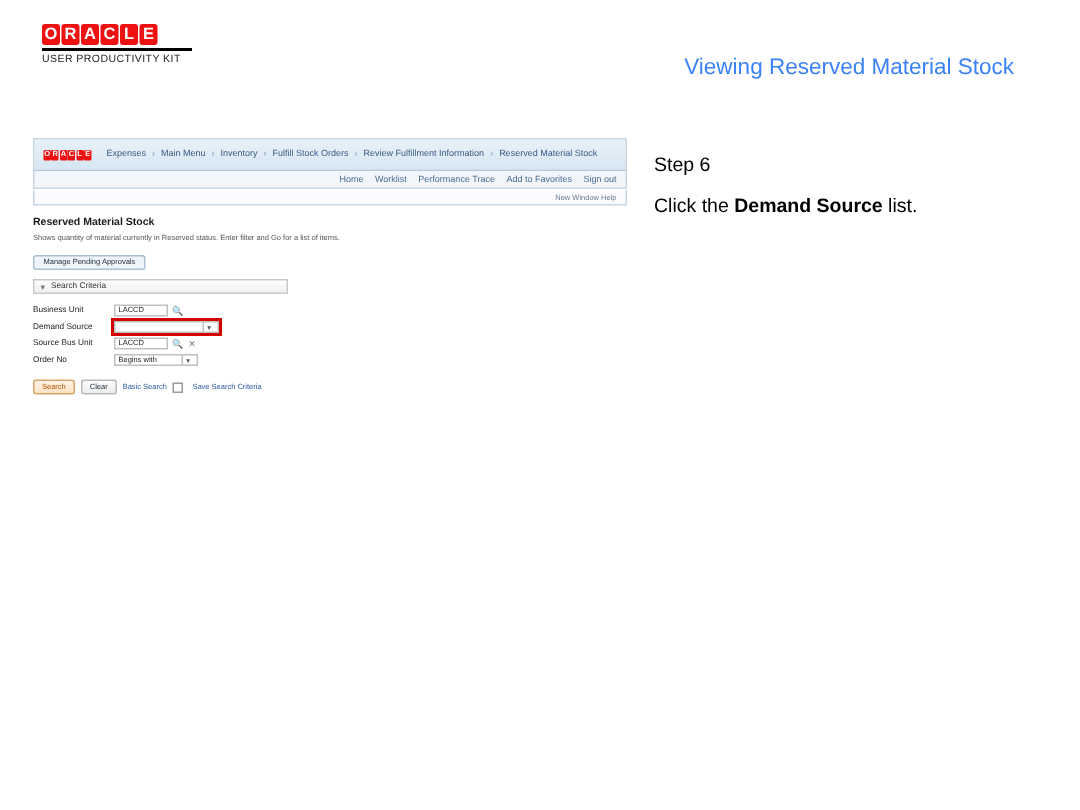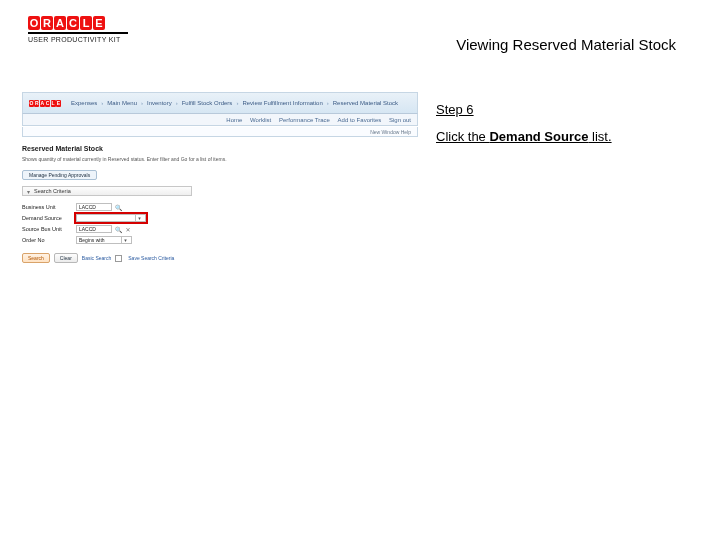--- a/index.html
+++ b/index.html
@@ -10,26 +10,26 @@
   .header { position: absolute; top: 16px; left: 28px; right: 20px; height: 50px; }
   .logo { display: flex; flex-direction: column; align-items: flex-start; }
   .oracle-word { display: inline-flex; gap: 1px; }
   .o-letter {
     display: inline-flex; align-items: center; justify-content: center;
     background: #e11; color: #fff; font-weight: 700; font-size: 11px;
     width: 12px; height: 14px; border-radius: 2px; font-family: Arial, sans-serif;
   }
   .upk-line { font-size: 7px; letter-spacing: 0.3px; color: #222; margin-top: 2px; }
   .logo-rule { width: 100px; height: 2px; background: #000; margin-top: 2px; }
-  .page-title { position: absolute; top: 20px; right: 24px; font-size: 15px; color: #000000; }
+  .page-title { position: absolute; top: 20px; right: 24px; font-size: 15px; color: #3b82f6; }
 
   
   .body { position: absolute; top: 92px; left: 22px; right: 20px; bottom: 20px; display: flex; }
   .left-col { width: 396px; position: relative; }
-  .right-col { flex: 1; padding-left: 18px; font-size: 13px; text-decoration: underline; }
+  .right-col { flex: 1; padding-left: 18px; font-size: 13px; }
 
   
   .step-label { margin-top: 10px; font-size: 13px; }
   .step-instruction { margin-top: 12px; font-size: 13px; line-height: 1.3; }
   .step-instruction b { font-weight: 700; }
 
   
   .app-shot { width: 396px; border: 0; font-size: 6px; color: #333; }
   .app-top {
     height: 22px; background: linear-gradient(#e9f1f8, #d6e6f3);

